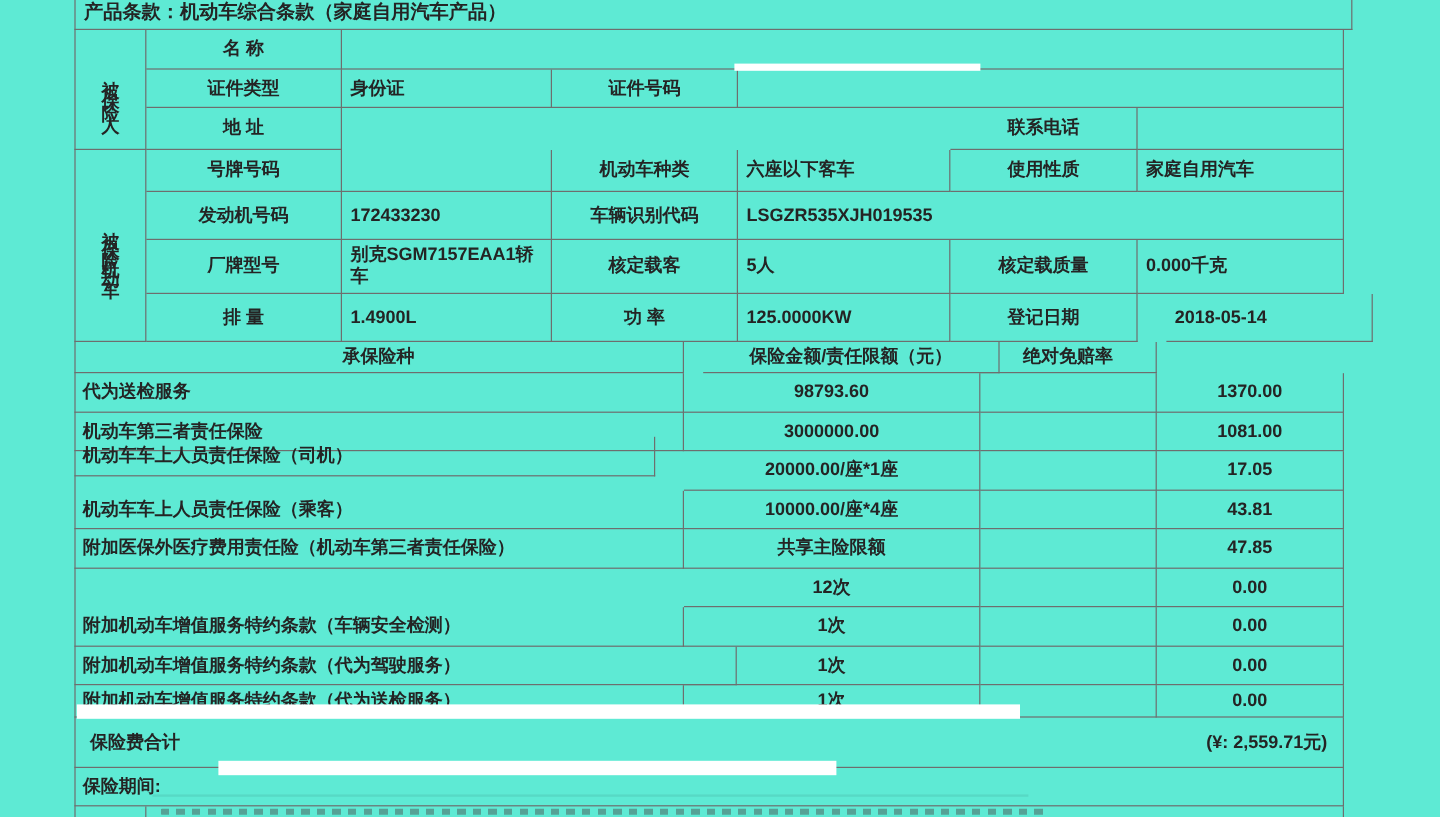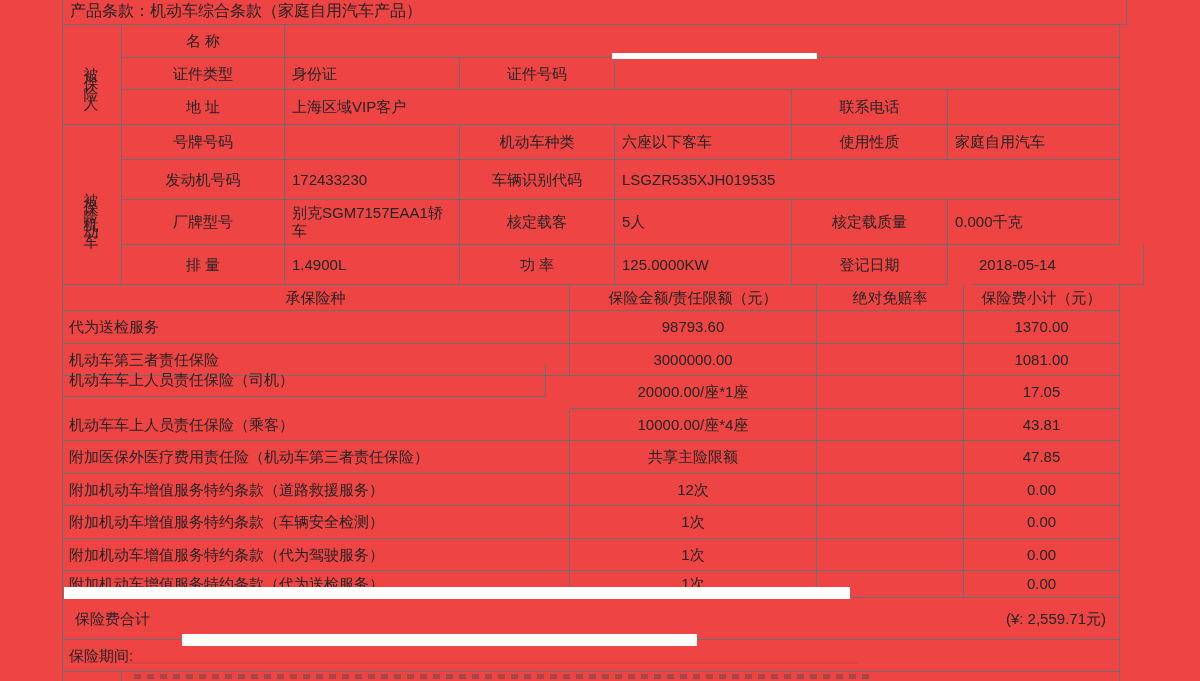--- a/index.html
+++ b/index.html
@@ -1,17 +1,17 @@
 <!DOCTYPE html>
 <html><head>
 <meta charset="utf-8">
 <style>
   html,body{margin:0;padding:0;background:#fff;}
-  .page{position:relative;width:1200px;height:681px;background:#ef4444;overflow:hidden;
-        font-family:"Liberation Sans","DejaVu Sans",sans-serif;color:#242424;}
+  .page{position:relative;width:1200px;height:681px;background:#5eead4;overflow:hidden;
+        font-family:"Liberation Sans","DejaVu Sans",sans-serif;color:#242424;font-weight:bold;}
   .doc{position:absolute;left:62px;top:0;width:1100px;height:681px;}
   .vline{position:absolute;left:0;top:0;width:1px;height:681px;background:#6e6e6e;}
   .c{position:absolute;box-sizing:border-box;
      border-right:1px solid #6e6e6e;border-bottom:1px solid #6e6e6e;
      display:flex;align-items:center;justify-content:center;
      font-size:15px;line-height:1.2;white-space:nowrap;background:transparent;}
   .l{justify-content:flex-start;padding:0 7px;}
   .wrap{white-space:normal;}
   .nb{border-bottom:none;}
   .topline{font-size:16px;align-items:flex-start;line-height:20px;padding:1px 0 0 8px;justify-content:flex-start;}
@@ -40,21 +40,20 @@
 
     <div class="c" style="left:60px;top:25px;width:163px;height:33px;">名 称</div>
     <div class="c l" style="left:223px;top:25px;width:835px;height:33px;"></div>
 
     <div class="c" style="left:60px;top:58px;width:163px;height:32px;">证件类型</div>
     <div class="c l" style="left:223px;top:58px;width:175px;height:32px;">身份证</div>
     <div class="c" style="left:398px;top:58px;width:155px;height:32px;">证件号码</div>
     <div class="c l" style="left:553px;top:58px;width:505px;height:32px;"></div>
 
     <div class="c" style="left:60px;top:90px;width:163px;height:35px;">地 址</div>
-    <div class="c l" style="left:223px;top:90px;width:507px;height:35px;">上海区域VIP客户</div>
     <div class="c" style="left:730px;top:90px;width:156px;height:35px;text-align:right;">联系电话</div>
     <div class="c l" style="left:886px;top:90px;width:172px;height:35px;"></div>
 
     <div class="c vert v6" style="left:0;top:125px;width:60px;height:160px;">被保险机动车</div>
 
     <div class="c" style="left:60px;top:125px;width:163px;height:35px;">号牌号码</div>
     <div class="c l" style="left:223px;top:125px;width:175px;height:35px;"></div>
     <div class="c" style="left:398px;top:125px;width:155px;height:35px;">机动车种类</div>
     <div class="c l" style="left:553px;top:125px;width:177px;height:35px;">六座以下客车</div>
     <div class="c" style="left:730px;top:125px;width:156px;height:35px;">使用性质</div>
@@ -73,23 +72,22 @@
     <div class="c l" style="left:886px;top:200px;width:172px;height:45px;">0.000千克</div>
 
     <div class="c" style="left:60px;top:245px;width:163px;height:40px;">排 量</div>
     <div class="c l num" style="left:223px;top:245px;width:175px;height:40px;">1.4900L</div>
     <div class="c" style="left:398px;top:245px;width:155px;height:40px;">功 率</div>
     <div class="c l num" style="left:553px;top:245px;width:177px;height:40px;">125.0000KW</div>
     <div class="c" style="left:730px;top:245px;width:156px;height:40px;">登记日期</div>
     <div class="c l num" style="left:910px;top:245px;width:172px;height:40px;">2018-05-14</div>
 
     <div class="c" style="left:0;top:285px;width:508px;height:26px;">承保险种</div>
-    <div class="c" style="left:508px;top:285px;width:247px;height:26px;">保险金额/责任限额（元）</div>
+    <div class="c" style="left:524px;top:285px;width:247px;height:26px;">保险金额/责任限额（元）</div>
     <div class="c" style="left:755px;top:285px;width:147px;height:26px;">绝对免赔率</div>
-    <div class="c" style="left:902px;top:285px;width:156px;height:26px;">保险费小计（元）</div>
 
     <div class="c l" style="left:0;top:311px;width:508px;height:33px;">代为送检服务</div>
     <div class="c num" style="left:508px;top:311px;width:247px;height:33px;">98793.60</div>
     <div class="c" style="left:755px;top:311px;width:147px;height:33px;"></div>
     <div class="c num" style="left:902px;top:311px;width:156px;height:33px;">1370.00</div>
 
     <div class="c l" style="left:0;top:344px;width:508px;height:32px;">机动车第三者责任保险</div>
     <div class="c num" style="left:508px;top:344px;width:247px;height:32px;">3000000.00</div>
     <div class="c" style="left:755px;top:344px;width:147px;height:32px;"></div>
     <div class="c num" style="left:902px;top:344px;width:156px;height:32px;">1081.00</div>
@@ -102,31 +100,30 @@
     <div class="c l" style="left:0;top:409px;width:508px;height:32px;">机动车车上人员责任保险（乘客）</div>
     <div class="c num" style="left:508px;top:409px;width:247px;height:32px;">10000.00/座*4座</div>
     <div class="c" style="left:755px;top:409px;width:147px;height:32px;"></div>
     <div class="c num" style="left:902px;top:409px;width:156px;height:32px;">43.81</div>
 
     <div class="c l" style="left:0;top:441px;width:508px;height:33px;">附加医保外医疗费用责任险（机动车第三者责任保险）</div>
     <div class="c" style="left:508px;top:441px;width:247px;height:33px;">共享主险限额</div>
     <div class="c" style="left:755px;top:441px;width:147px;height:33px;"></div>
     <div class="c num" style="left:902px;top:441px;width:156px;height:33px;">47.85</div>
 
-    <div class="c l" style="left:0;top:474px;width:508px;height:32px;">附加机动车增值服务特约条款（道路救援服务）</div>
     <div class="c num" style="left:508px;top:474px;width:247px;height:32px;">12次</div>
     <div class="c" style="left:755px;top:474px;width:147px;height:32px;"></div>
     <div class="c num" style="left:902px;top:474px;width:156px;height:32px;">0.00</div>
 
     <div class="c l" style="left:0;top:506px;width:508px;height:33px;">附加机动车增值服务特约条款（车辆安全检测）</div>
     <div class="c num" style="left:508px;top:506px;width:247px;height:33px;">1次</div>
     <div class="c" style="left:755px;top:506px;width:147px;height:33px;"></div>
     <div class="c num" style="left:902px;top:506px;width:156px;height:33px;">0.00</div>
 
-    <div class="c l" style="left:0;top:539px;width:508px;height:32px;">附加机动车增值服务特约条款（代为驾驶服务）</div>
+    <div class="c l" style="left:0;top:539px;width:552px;height:32px;">附加机动车增值服务特约条款（代为驾驶服务）</div>
     <div class="c num" style="left:508px;top:539px;width:247px;height:32px;">1次</div>
     <div class="c" style="left:755px;top:539px;width:147px;height:32px;"></div>
     <div class="c num" style="left:902px;top:539px;width:156px;height:32px;">0.00</div>
 
     <div class="c l" style="left:0;top:571px;width:508px;height:27px;">附加机动车增值服务特约条款（代为送检服务）</div>
     <div class="c num" style="left:508px;top:571px;width:247px;height:27px;">1次</div>
     <div class="c" style="left:755px;top:571px;width:147px;height:27px;"></div>
     <div class="c num" style="left:902px;top:571px;width:156px;height:27px;">0.00</div>
 
     <div class="c total-row" style="left:0;top:598px;width:1058px;height:42px;">

